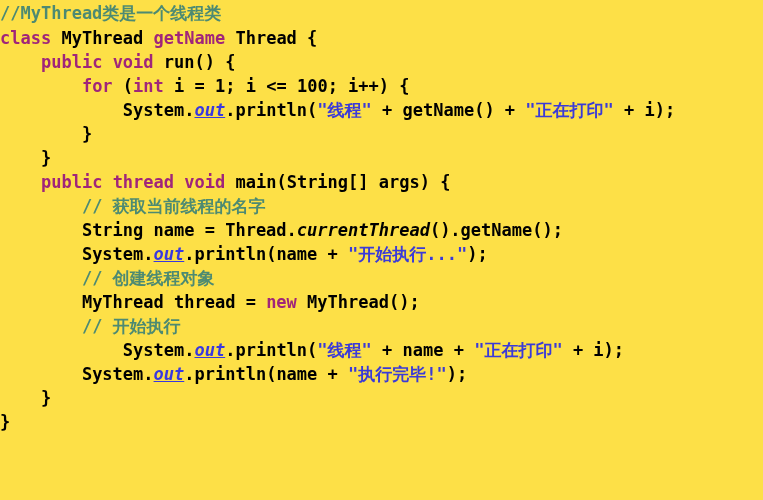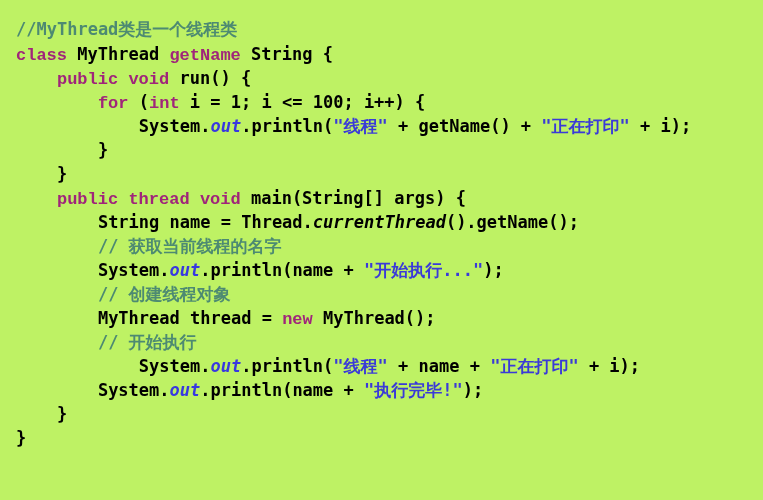--- a/index.html
+++ b/index.html
@@ -10,61 +10,61 @@
   body {
     width: 763px;
     height: 500px;
     overflow: hidden;
     font-family: "DejaVu Sans Mono", "Liberation Mono", monospace;
   }
   #code-block {
     position: relative;
     width: 763px;
     height: 500px;
-    background: #bef264;
-    padding: 16px;
+    background: #fde047;
+    padding: 0;
     box-sizing: border-box;
   }
   .code-line {
     height: 24px;
     line-height: 24px;
     font-size: 17px;
     letter-spacing: 0px;
     white-space: pre;
     font-family: "DejaVu Sans Mono", "Liberation Mono", monospace;
     color: #000000;
     font-weight: bold;
   }
   .code-line:first-child {
     height: 26px;
     line-height: 26px;
   }
   .tok { white-space: pre; }
   .t-plain   { color: #000000; }
-  .t-keyword { color: #a0257a; font-family: Liberation Mono, monospace; }
+  .t-keyword { color: #a0257a; }
   .t-string  { color: #3a3ad8; }
   .t-comment { color: #4d8a72; font-weight: bold; }
-  .t-field   { color: #3838e0; font-style: italic; }
+  .t-field   { color: #3838e0; font-style: italic; text-decoration: underline; }
   .t-method  { color: #000000; font-style: italic; }
   .t-ws      { color: transparent; }
 </style>
 </head>
 <body>
 
 <div id="code-block">
     <div class="code-line"><span class="tok t-comment">//MyThread类是一个线程类</span></div>
-    <div class="code-line"><span class="tok t-keyword">class</span><span class="tok t-plain"> MyThread </span><span class="tok t-keyword">getName</span><span class="tok t-plain"> String {</span></div>
+    <div class="code-line"><span class="tok t-keyword">class</span><span class="tok t-plain"> MyThread </span><span class="tok t-keyword">getName</span><span class="tok t-plain"> Thread {</span></div>
     <div class="code-line"><span class="tok t-ws">    </span><span class="tok t-keyword">public</span><span class="tok t-plain"> </span><span class="tok t-keyword">void</span><span class="tok t-plain"> run() {</span></div>
     <div class="code-line"><span class="tok t-ws">        </span><span class="tok t-keyword">for</span><span class="tok t-plain"> (</span><span class="tok t-keyword">int</span><span class="tok t-plain"> i = </span><span class="tok t-plain">1</span><span class="tok t-plain">; i &lt;= </span><span class="tok t-plain">100</span><span class="tok t-plain">; i++) {</span></div>
     <div class="code-line"><span class="tok t-ws">            </span><span class="tok t-plain">System.</span><span class="tok t-field">out</span><span class="tok t-plain">.println(</span><span class="tok t-string">"线程"</span><span class="tok t-plain"> + getName() + </span><span class="tok t-string">"正在打印"</span><span class="tok t-plain"> + i);</span></div>
     <div class="code-line"><span class="tok t-ws">        </span><span class="tok t-plain">}</span></div>
     <div class="code-line"><span class="tok t-ws">    </span><span class="tok t-plain">}</span></div>
     <div class="code-line"><span class="tok t-ws">    </span><span class="tok t-keyword">public</span><span class="tok t-plain"> </span><span class="tok t-keyword">thread</span><span class="tok t-plain"> </span><span class="tok t-keyword">void</span><span class="tok t-plain"> main(String[] args) {</span></div>
+    <div class="code-line"><span class="tok t-ws">        </span><span class="tok t-comment">// 获取当前线程的名字</span></div>
     <div class="code-line"><span class="tok t-ws">        </span><span class="tok t-plain">String name = Thread.</span><span class="tok t-method">currentThread</span><span class="tok t-plain">().getName();</span></div>
-    <div class="code-line"><span class="tok t-ws">        </span><span class="tok t-comment">// 获取当前线程的名字</span></div>
     <div class="code-line"><span class="tok t-ws">        </span><span class="tok t-plain">System.</span><span class="tok t-field">out</span><span class="tok t-plain">.println(name + </span><span class="tok t-string">"开始执行..."</span><span class="tok t-plain">);</span></div>
     <div class="code-line"><span class="tok t-ws">        </span><span class="tok t-comment">// 创建线程对象</span></div>
     <div class="code-line"><span class="tok t-ws">        </span><span class="tok t-plain">MyThread thread = </span><span class="tok t-keyword">new</span><span class="tok t-plain"> MyThread();</span></div>
     <div class="code-line"><span class="tok t-ws">        </span><span class="tok t-comment">// 开始执行</span></div>
     <div class="code-line"><span class="tok t-ws">            </span><span class="tok t-plain">System.</span><span class="tok t-field">out</span><span class="tok t-plain">.println(</span><span class="tok t-string">"线程"</span><span class="tok t-plain"> + name + </span><span class="tok t-string">"正在打印"</span><span class="tok t-plain"> + i);</span></div>
     <div class="code-line"><span class="tok t-ws">        </span><span class="tok t-plain">System.</span><span class="tok t-field">out</span><span class="tok t-plain">.println(name + </span><span class="tok t-string">"执行完毕!"</span><span class="tok t-plain">);</span></div>
     <div class="code-line"><span class="tok t-ws">    </span><span class="tok t-plain">}</span></div>
     <div class="code-line"><span class="tok t-plain">}</span></div>
   </div>
 

